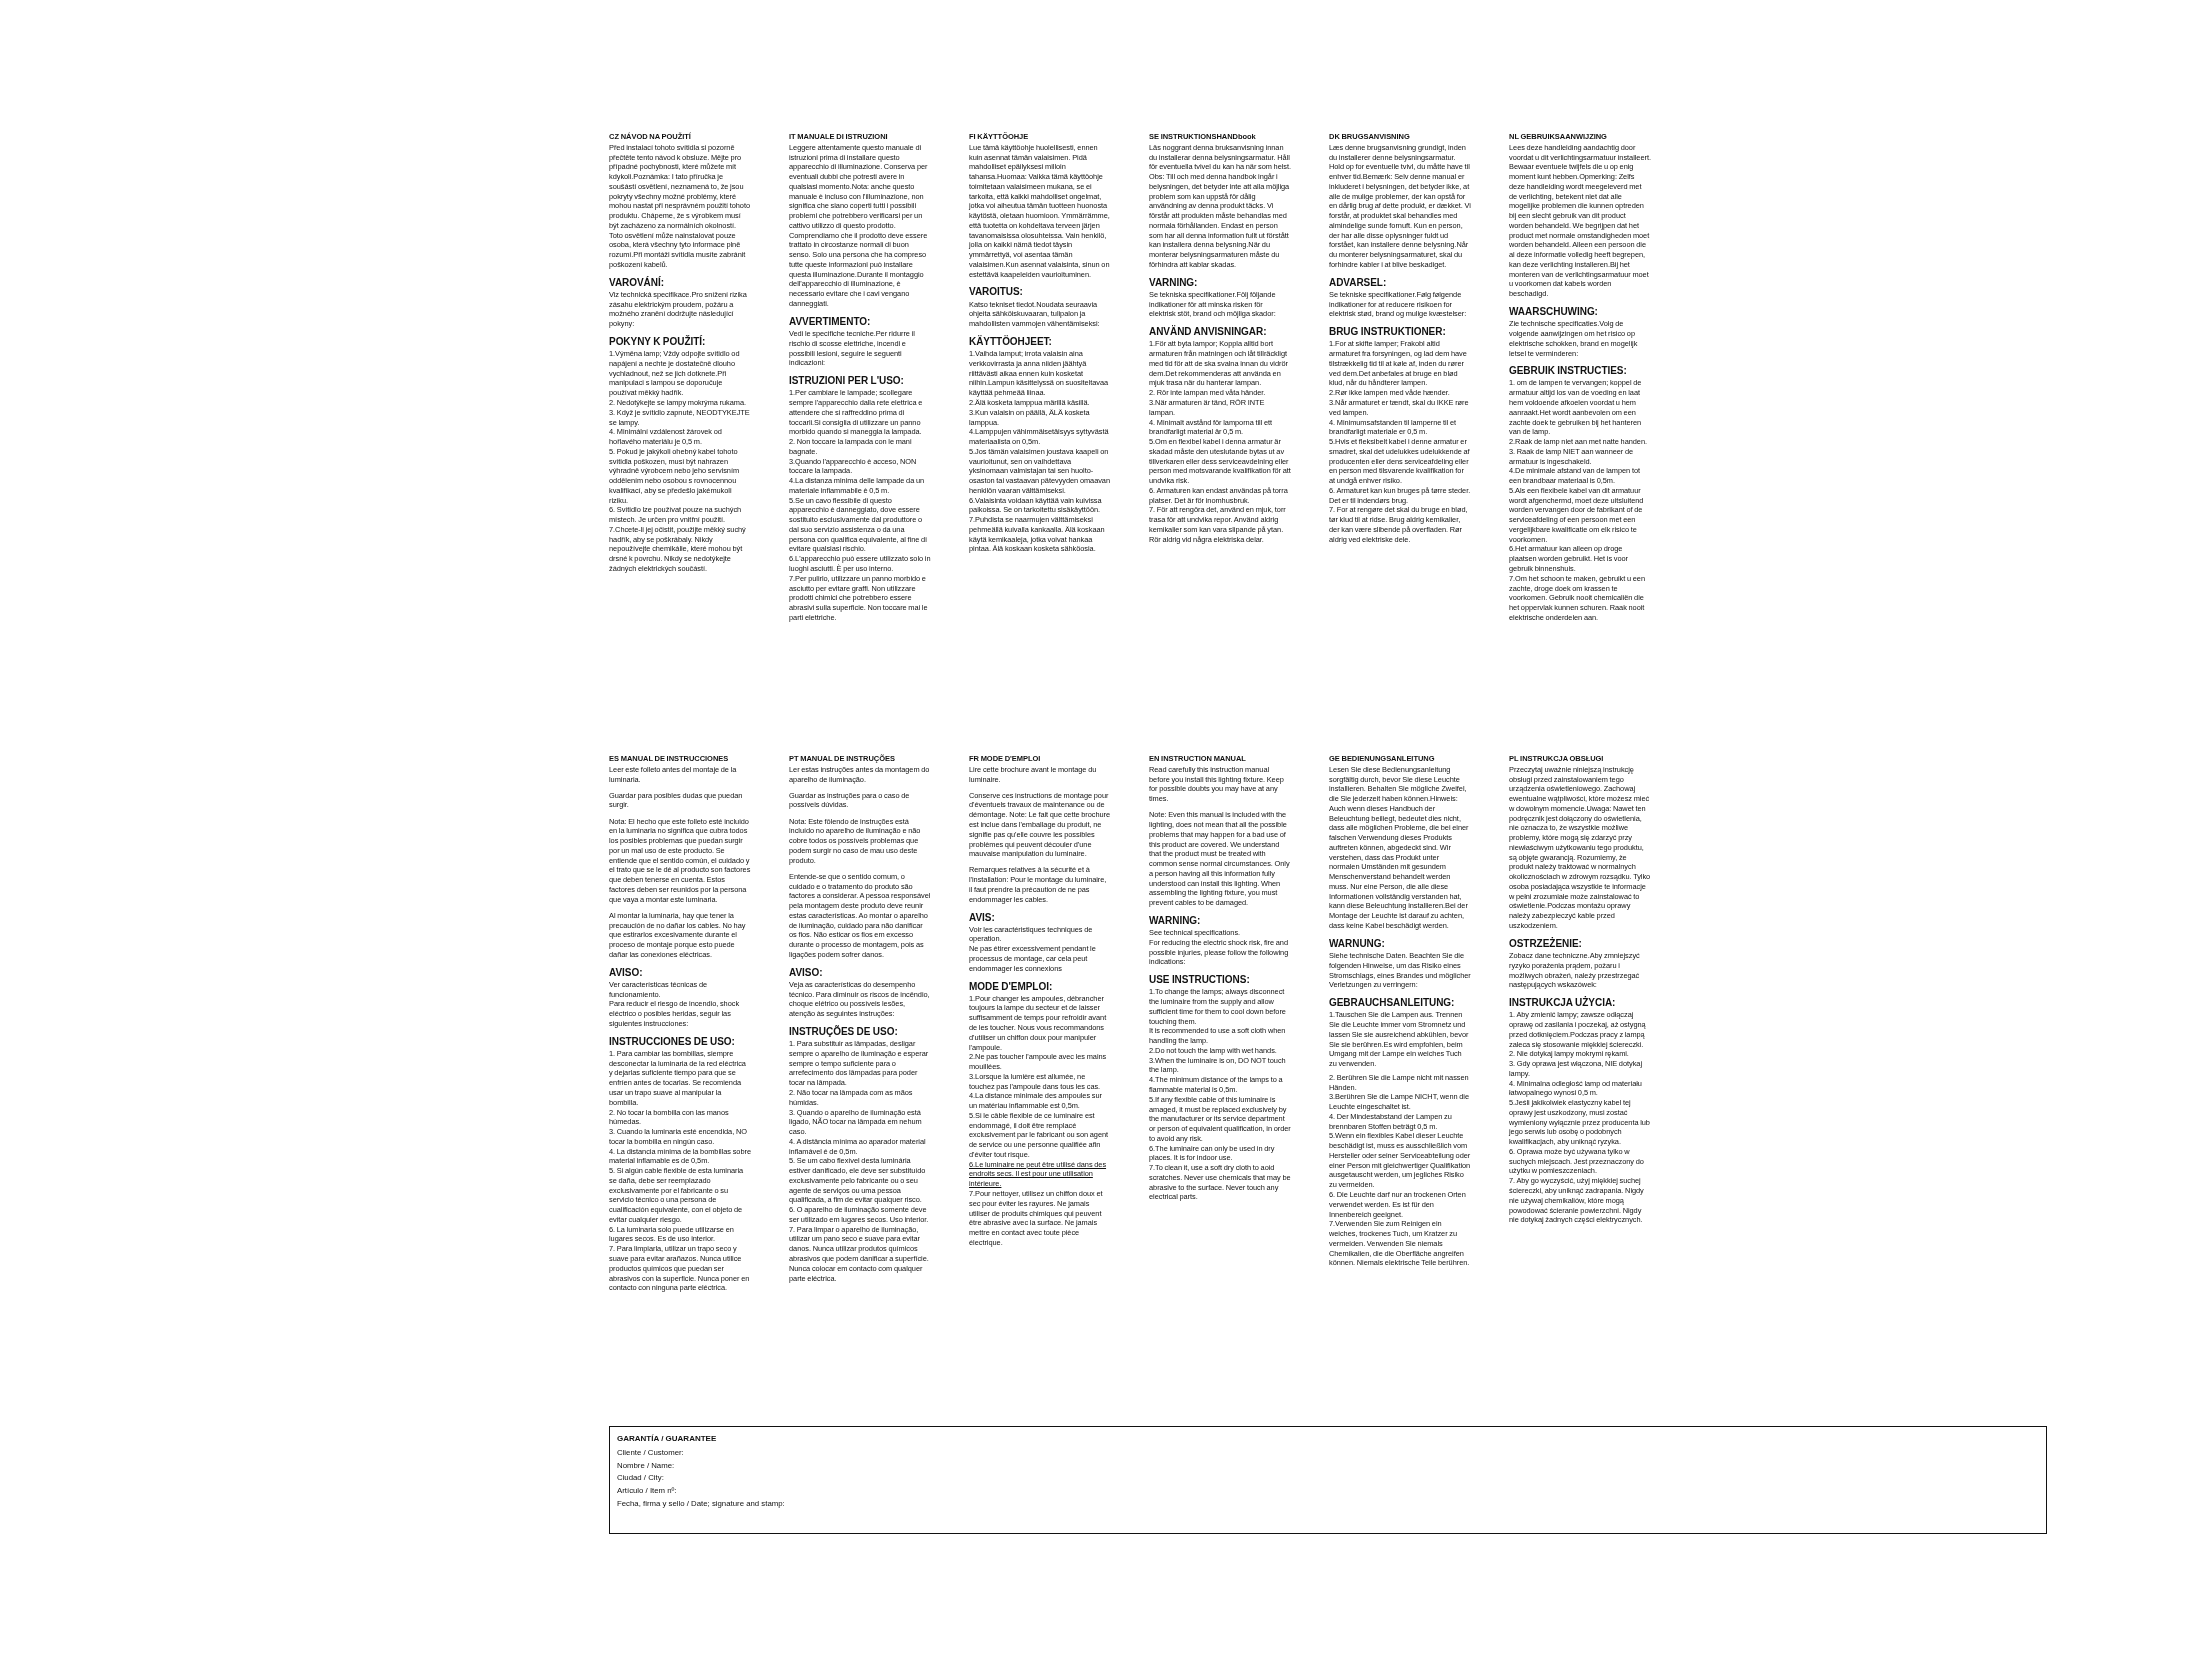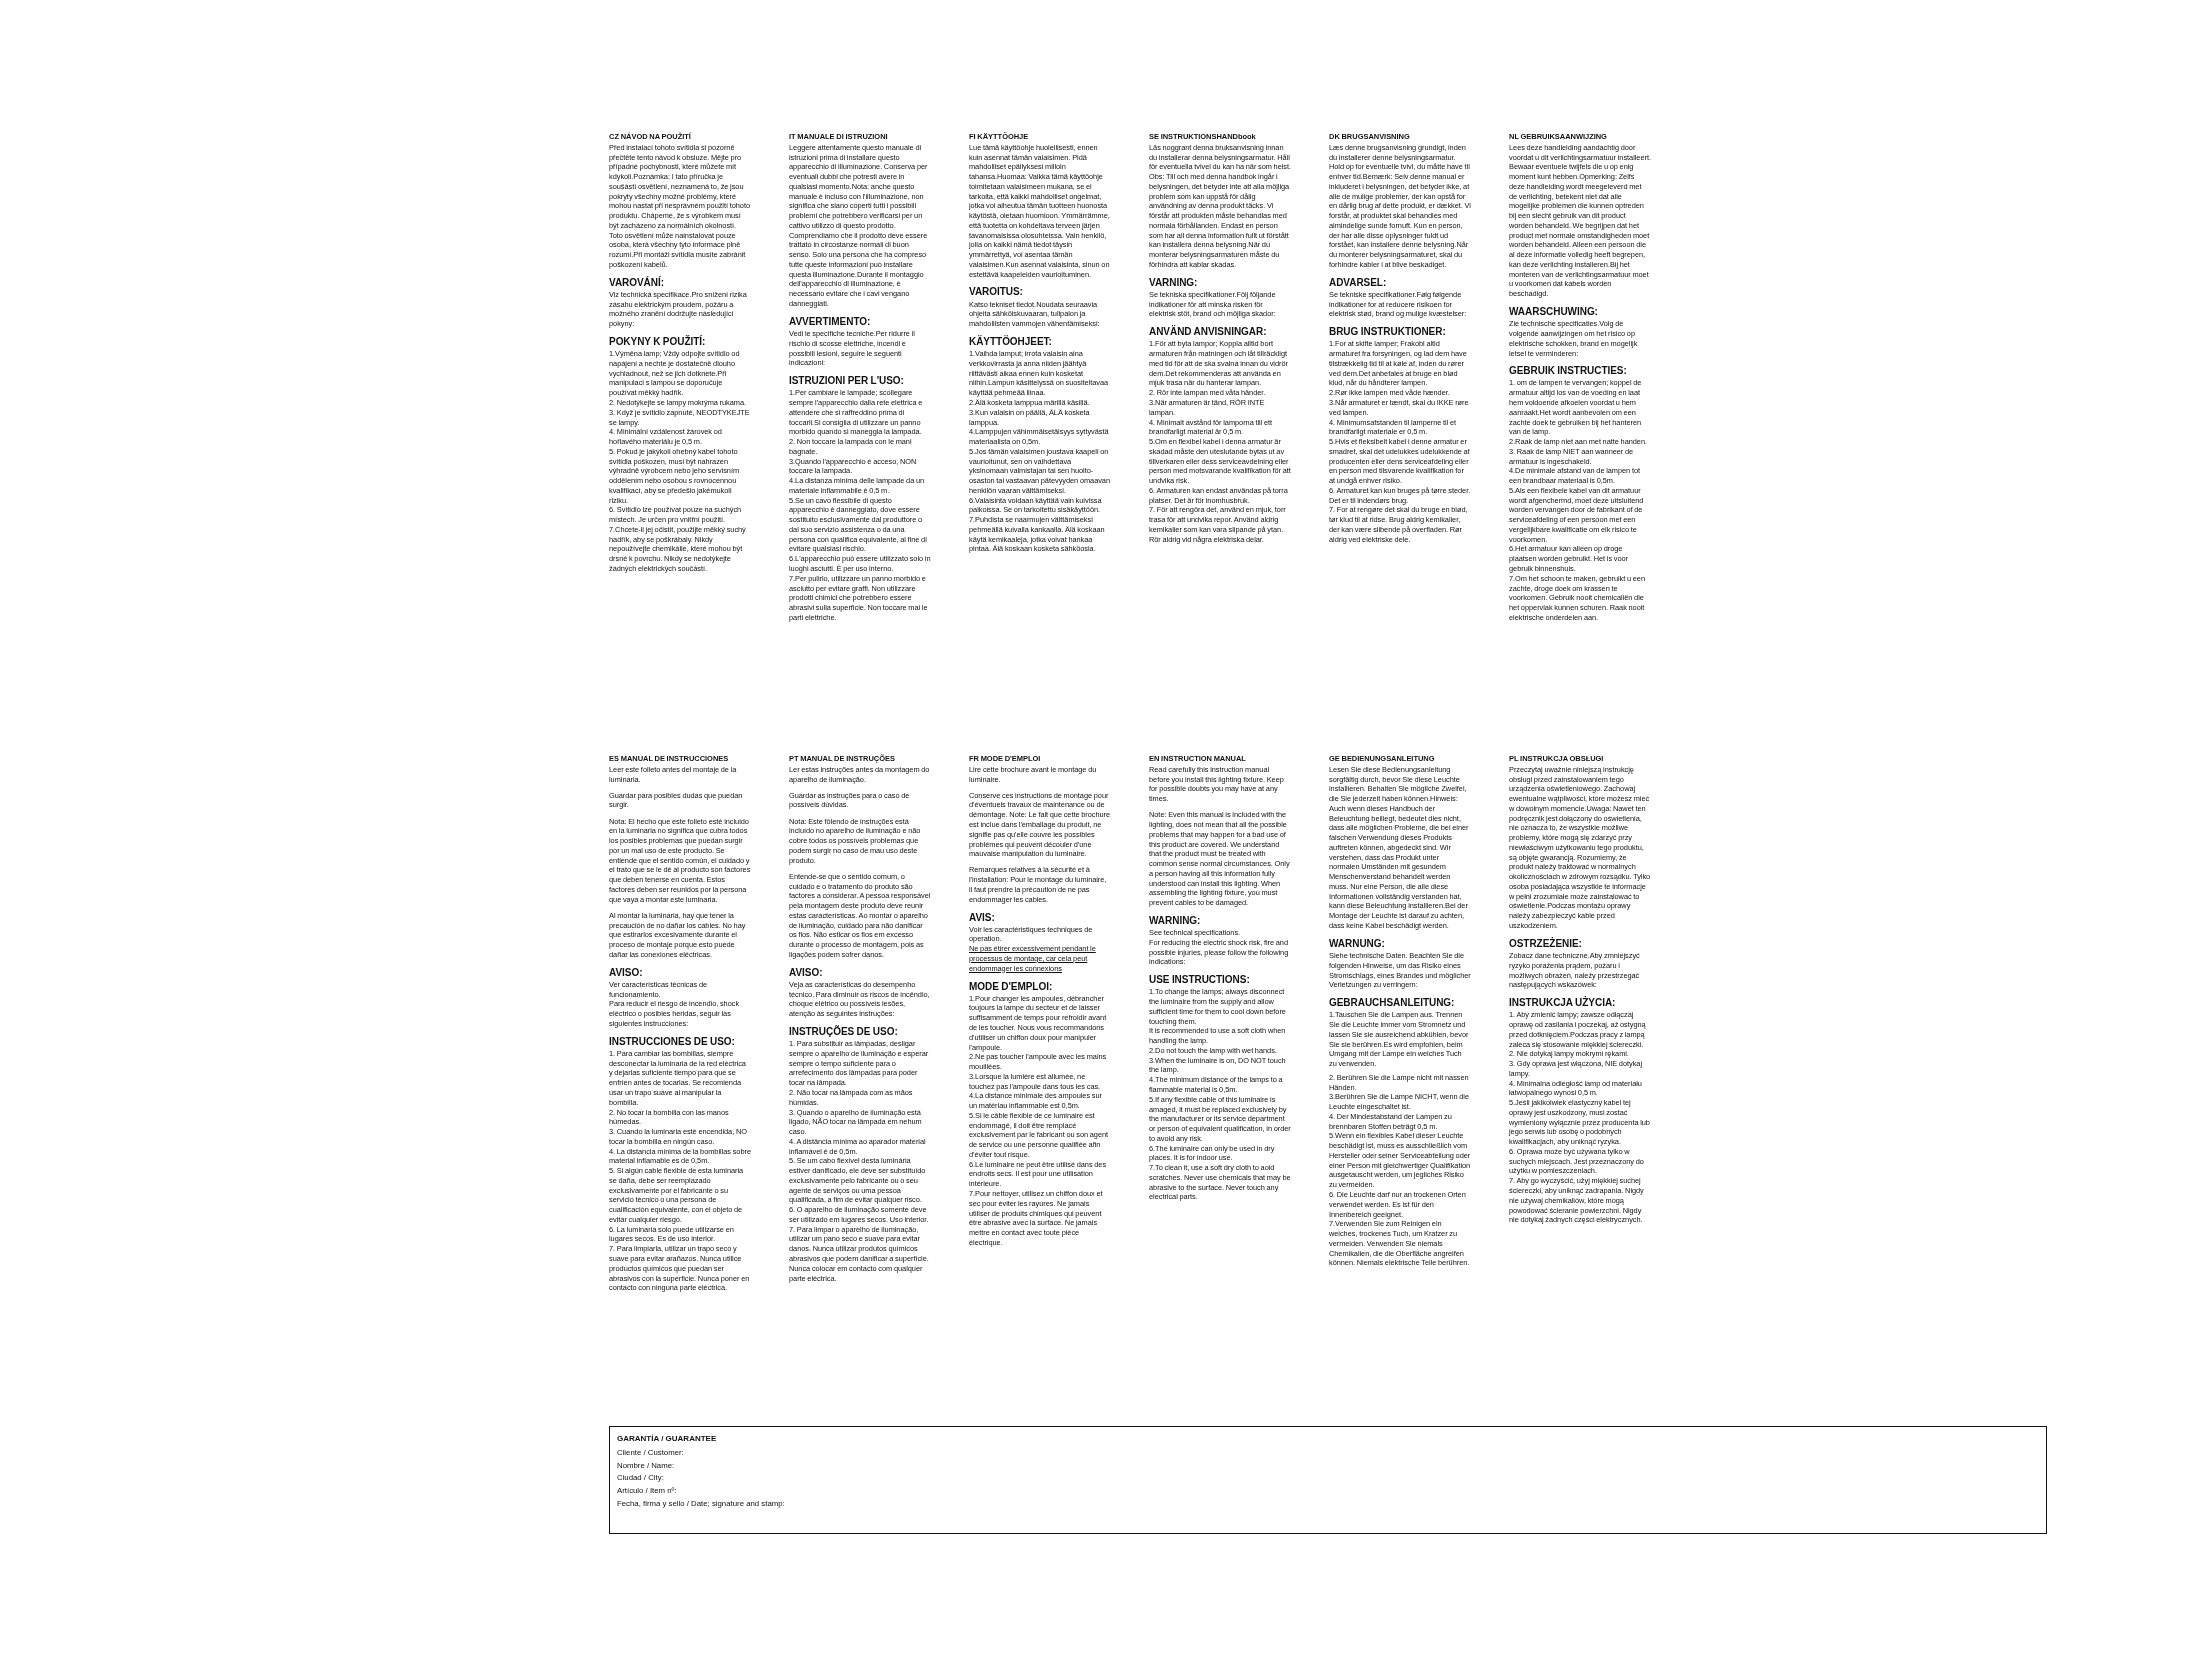--- a/index.html
+++ b/index.html
@@ -250,28 +250,28 @@
         <p style="margin-top: 0px;">6. O aparelho de iluminação somente deve ser utilizado em lugares secos. Uso interior.</p>
         <p style="margin-top: 0px;">7. Para limpar o aparelho de iluminação, utilizar um pano seco e suave para evitar danos. Nunca utilizar produtos químicos abrasivos que podem danificar a superfície. Nunca colocar em contacto com qualquer parte eléctrica.</p>
       </div>
       <div class="col">
         <div class="title">FR   MODE D'EMPLOI</div>
         <p>Lire cette brochure avant le montage du luminaire.</p>
         <p>Conserve ces instructions de montage pour d'éventuels travaux de maintenance ou de démontage. Note: Le fait que cette brochure est inclue dans l'emballage du produit, ne signifie pas qu'elle couvre les possibles problèmes qui peuvent découler d'une mauvaise manipulation du luminaire.</p>
         <p>Remarques relatives à la sécurité et à l'installation: Pour le montage du luminaire, il faut prendre la précaution de ne pas endommager les cables.</p>
         <div class="sub">AVIS:</div>
         <p>Voir les caractéristiques techniques de operation.</p>
-        <p style="margin-top: 0px; text-decoration: underline;">Ne pas étirer excessivement pendant le processus de montage, car cela peut endommager les connexions</p>
+        <p style="margin-top: 0px;">Ne pas étirer excessivement pendant le processus de montage, car cela peut endommager les connexions</p>
         <div class="sub">MODE D'EMPLOI:</div>
         <p>1.Pour changer les ampoules, débrancher toujours la lampe du secteur et de laisser suffisamment de temps pour refroidir avant de les toucher. Nous vous recommandons d'utiliser un chiffon doux pour manipuler l'ampoule.</p>
         <p style="margin-top: 0px;">2.Ne pas toucher l'ampoule avec les mains mouillées.</p>
         <p style="margin-top: 0px;">3.Lorsque la lumière est allumée, ne touchez pas l'ampoule dans tous les cas.</p>
         <p style="margin-top: 0px;">4.La distance minimale des ampoules sur un matériau inflammable est 0,5m.</p>
         <p style="margin-top: 0px;">5.Si le câble flexible de ce luminaire est endommagé, il doit être remplacé exclusivement par le fabricant ou son agent de service ou une personne qualifiée afin d'éviter tout risque.</p>
-        <p style="margin-top: 0px;">6.Le luminaire ne peut être utilisé dans des endroits secs. Il est pour une utilisation intérieure.</p>
+        <p style="margin-top: 0px; text-decoration: underline;">6.Le luminaire ne peut être utilisé dans des endroits secs. Il est pour une utilisation intérieure.</p>
         <p style="margin-top: 0px;">7.Pour nettoyer, utilisez un chiffon doux et sec pour éviter les rayures. Ne jamais utiliser de produits chimiques qui peuvent être abrasive avec la surface. Ne jamais mettre en contact avec toute pièce électrique.</p>
       </div>
       <div class="col">
         <div class="title">EN   INSTRUCTION MANUAL</div>
         <p>Read carefully this instruction manual before you install this lighting fixture. Keep for possible doubts you may have at any times.</p>
         <p>Note: Even this manual is included with the lighting, does not mean that all the possible problems that may happen for a bad use of this product are covered. We understand that the product must be treated with common sense normal circumstances. Only a person having all this information fully understood can install this lighting. When assembling the lighting fixture, you must prevent cables to be damaged.</p>
         <div class="sub">WARNING:</div>
         <p>See technical specifications.</p>
         <p style="margin-top: 0px;">For reducing the electric shock risk, fire and possible injuries, please follow the following indications:</p>
         <div class="sub">USE INSTRUCTIONS:</div>

